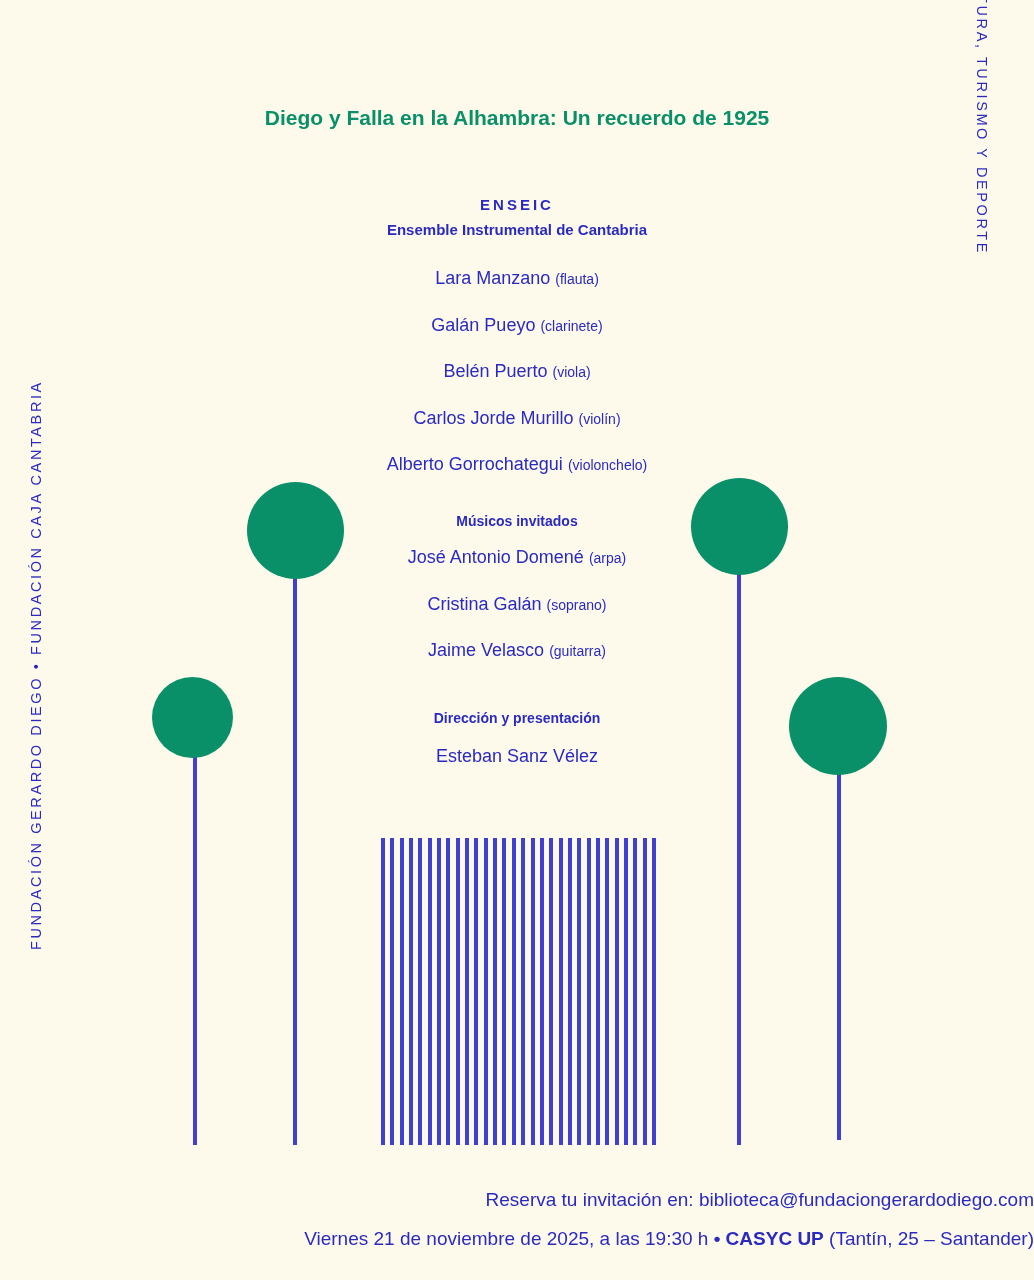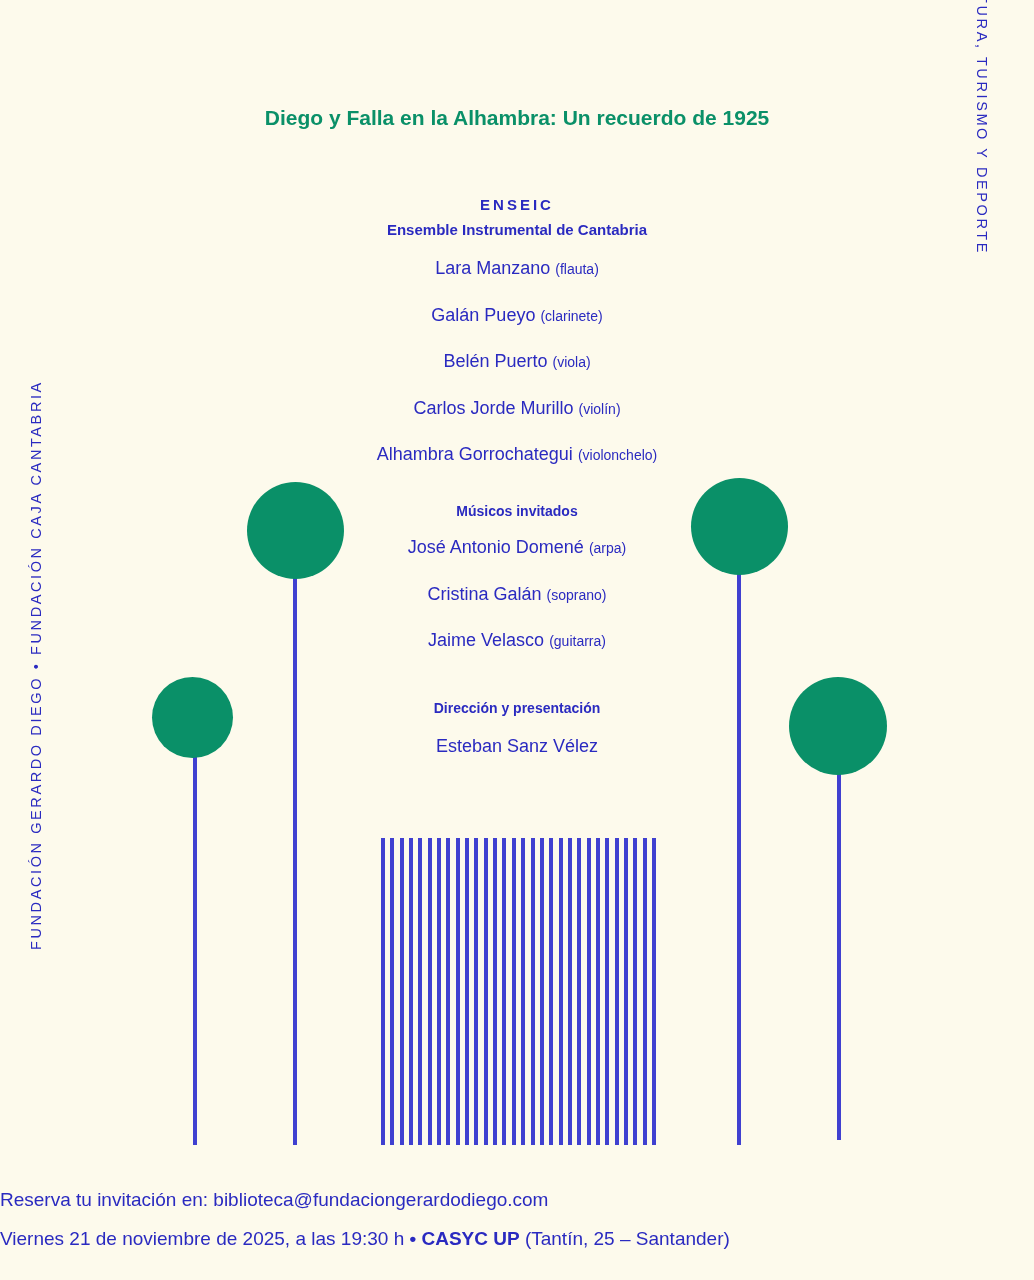--- a/index.html
+++ b/index.html
@@ -81,21 +81,21 @@
   }
   .ens-acr {
     font-size: 15px;
     font-weight: bold;
     letter-spacing: 3px;
     margin-bottom: 8px;
   }
   .ens-name {
     font-size: 15px;
     font-weight: bold;
-    margin-bottom: 20px;
+    margin-bottom: 30px;
   }
   .performer {
     font-size: 18px;
     margin: 0 0 25px 0;
     line-height: 1.2;
   }
   .performer .instr {
     font-size: 14px;
   }
   .section-head {
@@ -131,21 +131,21 @@
     transform-origin: right top;
     transform: rotate(90deg);
   }
 
   
   .footer {
     position: absolute;
     left: 0;
     right: 0;
     bottom: 30px;
-    text-align: left;
+    text-align: right;
     color: #2a2ac0;
   }
   .footer .reserve {
     font-size: 19px;
     margin-bottom: 17px;
   }
   .footer .when {
     font-size: 19px;
   }
   .footer .venue-bold {
@@ -222,21 +222,21 @@
     </p>
     <p class="performer">
       <span>Belén Puerto</span>
       <span class="instr">(viola)</span>
     </p>
     <p class="performer">
       <span>Carlos Jorde Murillo</span>
       <span class="instr">(violín)</span>
     </p>
     <p class="performer">
-      <span>Alhambra Gorrochategui</span>
+      <span>Alberto Gorrochategui</span>
       <span class="instr">(violonchelo)</span>
     </p>
 
     <div class="section-head">Músicos invitados</div>
 
     <p class="performer">
       <span>José Antonio Domené</span>
       <span class="instr">(arpa)</span>
     </p>
     <p class="performer">

